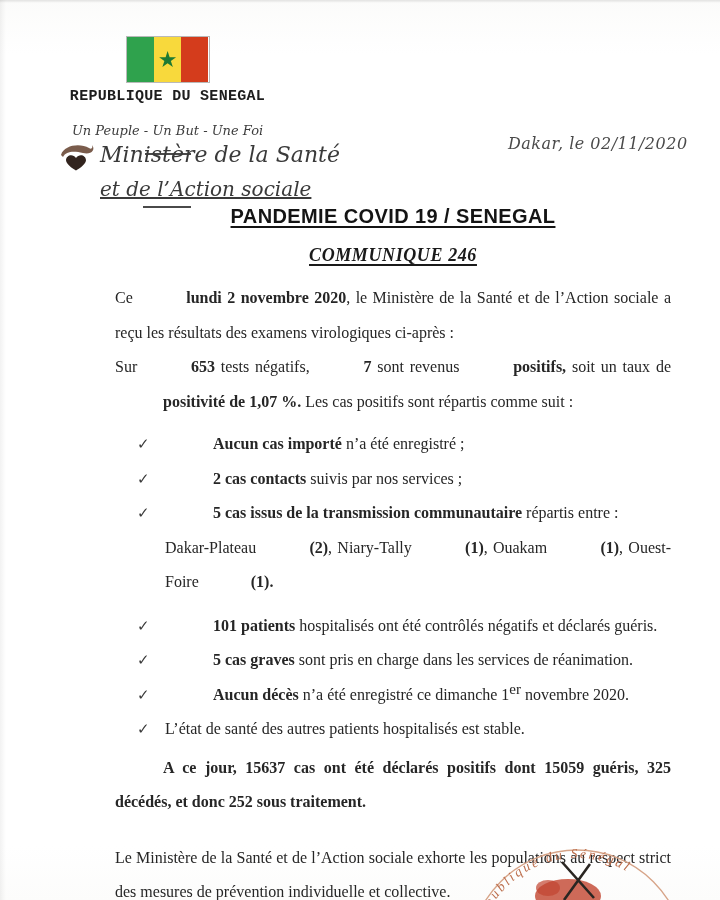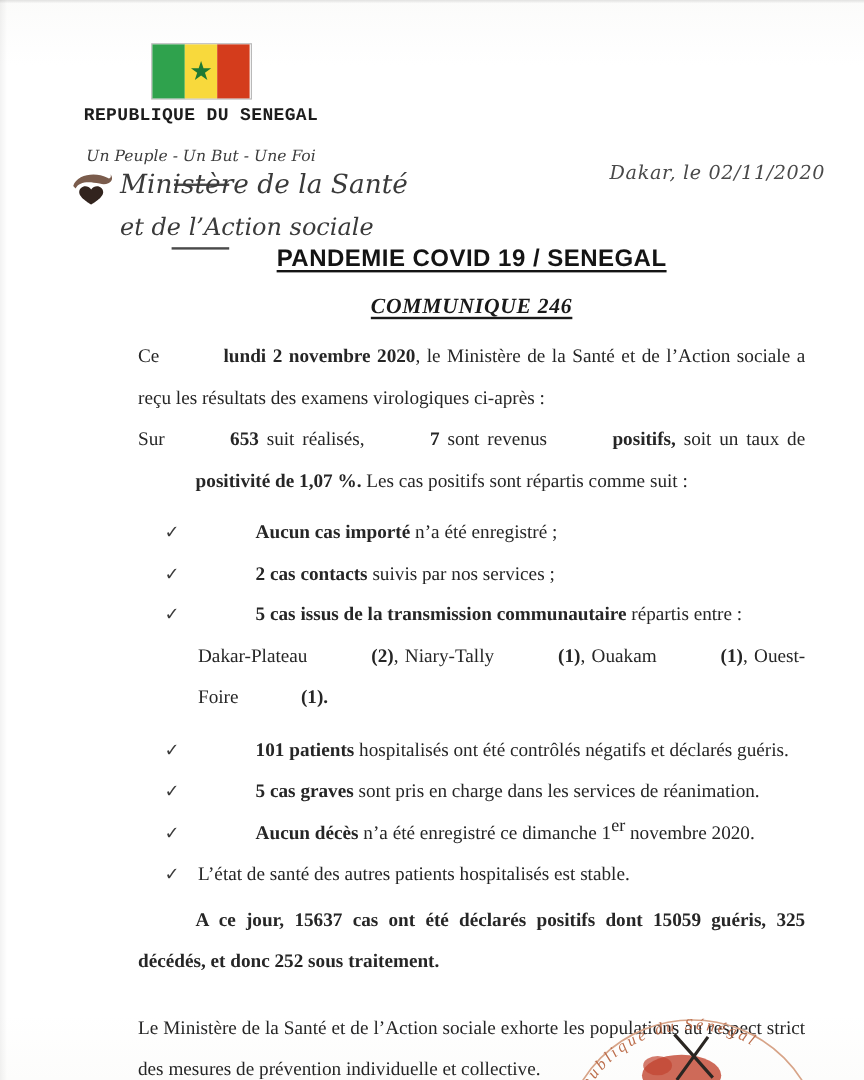--- a/index.html
+++ b/index.html
@@ -35,21 +35,21 @@
   .motto{font-style:italic;font-size:13px;margin-top:18px;color:#3c3c3c;
     font-family:"DejaVu Serif",serif;}
   .sep-line{width:46px;border-top:2px solid #4a4a4a;margin:15px auto 0;}
 
   
   .ministry{position:absolute;left:56px;top:140px;}
   .swan{position:absolute;left:0;top:2px;}
   .ministry-text{margin-left:44px;font-style:italic;
     font-family:"DejaVu Serif",serif;color:#3a3a3a;}
   .ministry-text .l1{font-size:22px;line-height:30px;}
-  .ministry-text .l2{font-size:20px;line-height:30px;margin-top:4px;}
+  .ministry-text .l2{font-size:20px;line-height:30px;margin-top:4px;text-decoration:underline;}
   .sep-line2{position:absolute;left:143px;top:206px;width:48px;border-top:2px solid #4a4a4a;}
 
   
   .dateline{position:absolute;left:462px;top:134px;font-style:italic;
     font-family:"DejaVu Serif",serif;font-size:16px;color:#4a4a4a;letter-spacing:.5px;margin-left:46px;}
 
   
   .content{position:absolute;left:85px;top:205px;width:556px;margin-left:30px;}
   .doc-title{text-align:center;font-family:"Liberation Sans",sans-serif;
     font-weight:bold;font-size:20px;letter-spacing:.4px;color:#141414;
@@ -102,21 +102,21 @@
   <div class="sep-line2"></div>
 
   <div class="dateline">Dakar, le 02/11/2020</div>
 
   <div class="content">
     <div class="doc-title">PANDEMIE COVID 19 / SENEGAL</div>
     <div class="doc-subtitle">COMMUNIQUE 246</div>
 
     <p class="body para-intro"><span>Ce </span><span class="b">lundi 2 novembre 2020</span><span>, le Ministère de la Santé et de l’Action sociale a reçu les résultats des examens virologiques ci-après :</span></p>
 
-    <p class="body para-tests"><span>Sur </span><span class="b">653</span><span> suit réalisés, </span><span class="b">7</span><span> sont revenus </span><span class="b">positifs,</span><span> soit un taux de </span><span class="b">positivité de 1,07 %.</span><span> Les cas positifs sont répartis comme suit :</span></p>
+    <p class="body para-tests"><span>Sur </span><span class="b">653</span><span> tests négatifs, </span><span class="b">7</span><span> sont revenus </span><span class="b">positifs,</span><span> soit un taux de </span><span class="b">positivité de 1,07 %.</span><span> Les cas positifs sont répartis comme suit :</span></p>
 
     <ul class="body">
       <li>
         <span class="check">✓</span>
         <span><span class="b">Aucun cas importé</span><span> n’a été enregistré ;</span></span>
       </li>
       <li>
         <span class="check">✓</span>
         <span><span class="b">2 cas contacts</span><span> suivis par nos services ;</span></span>
       </li>

